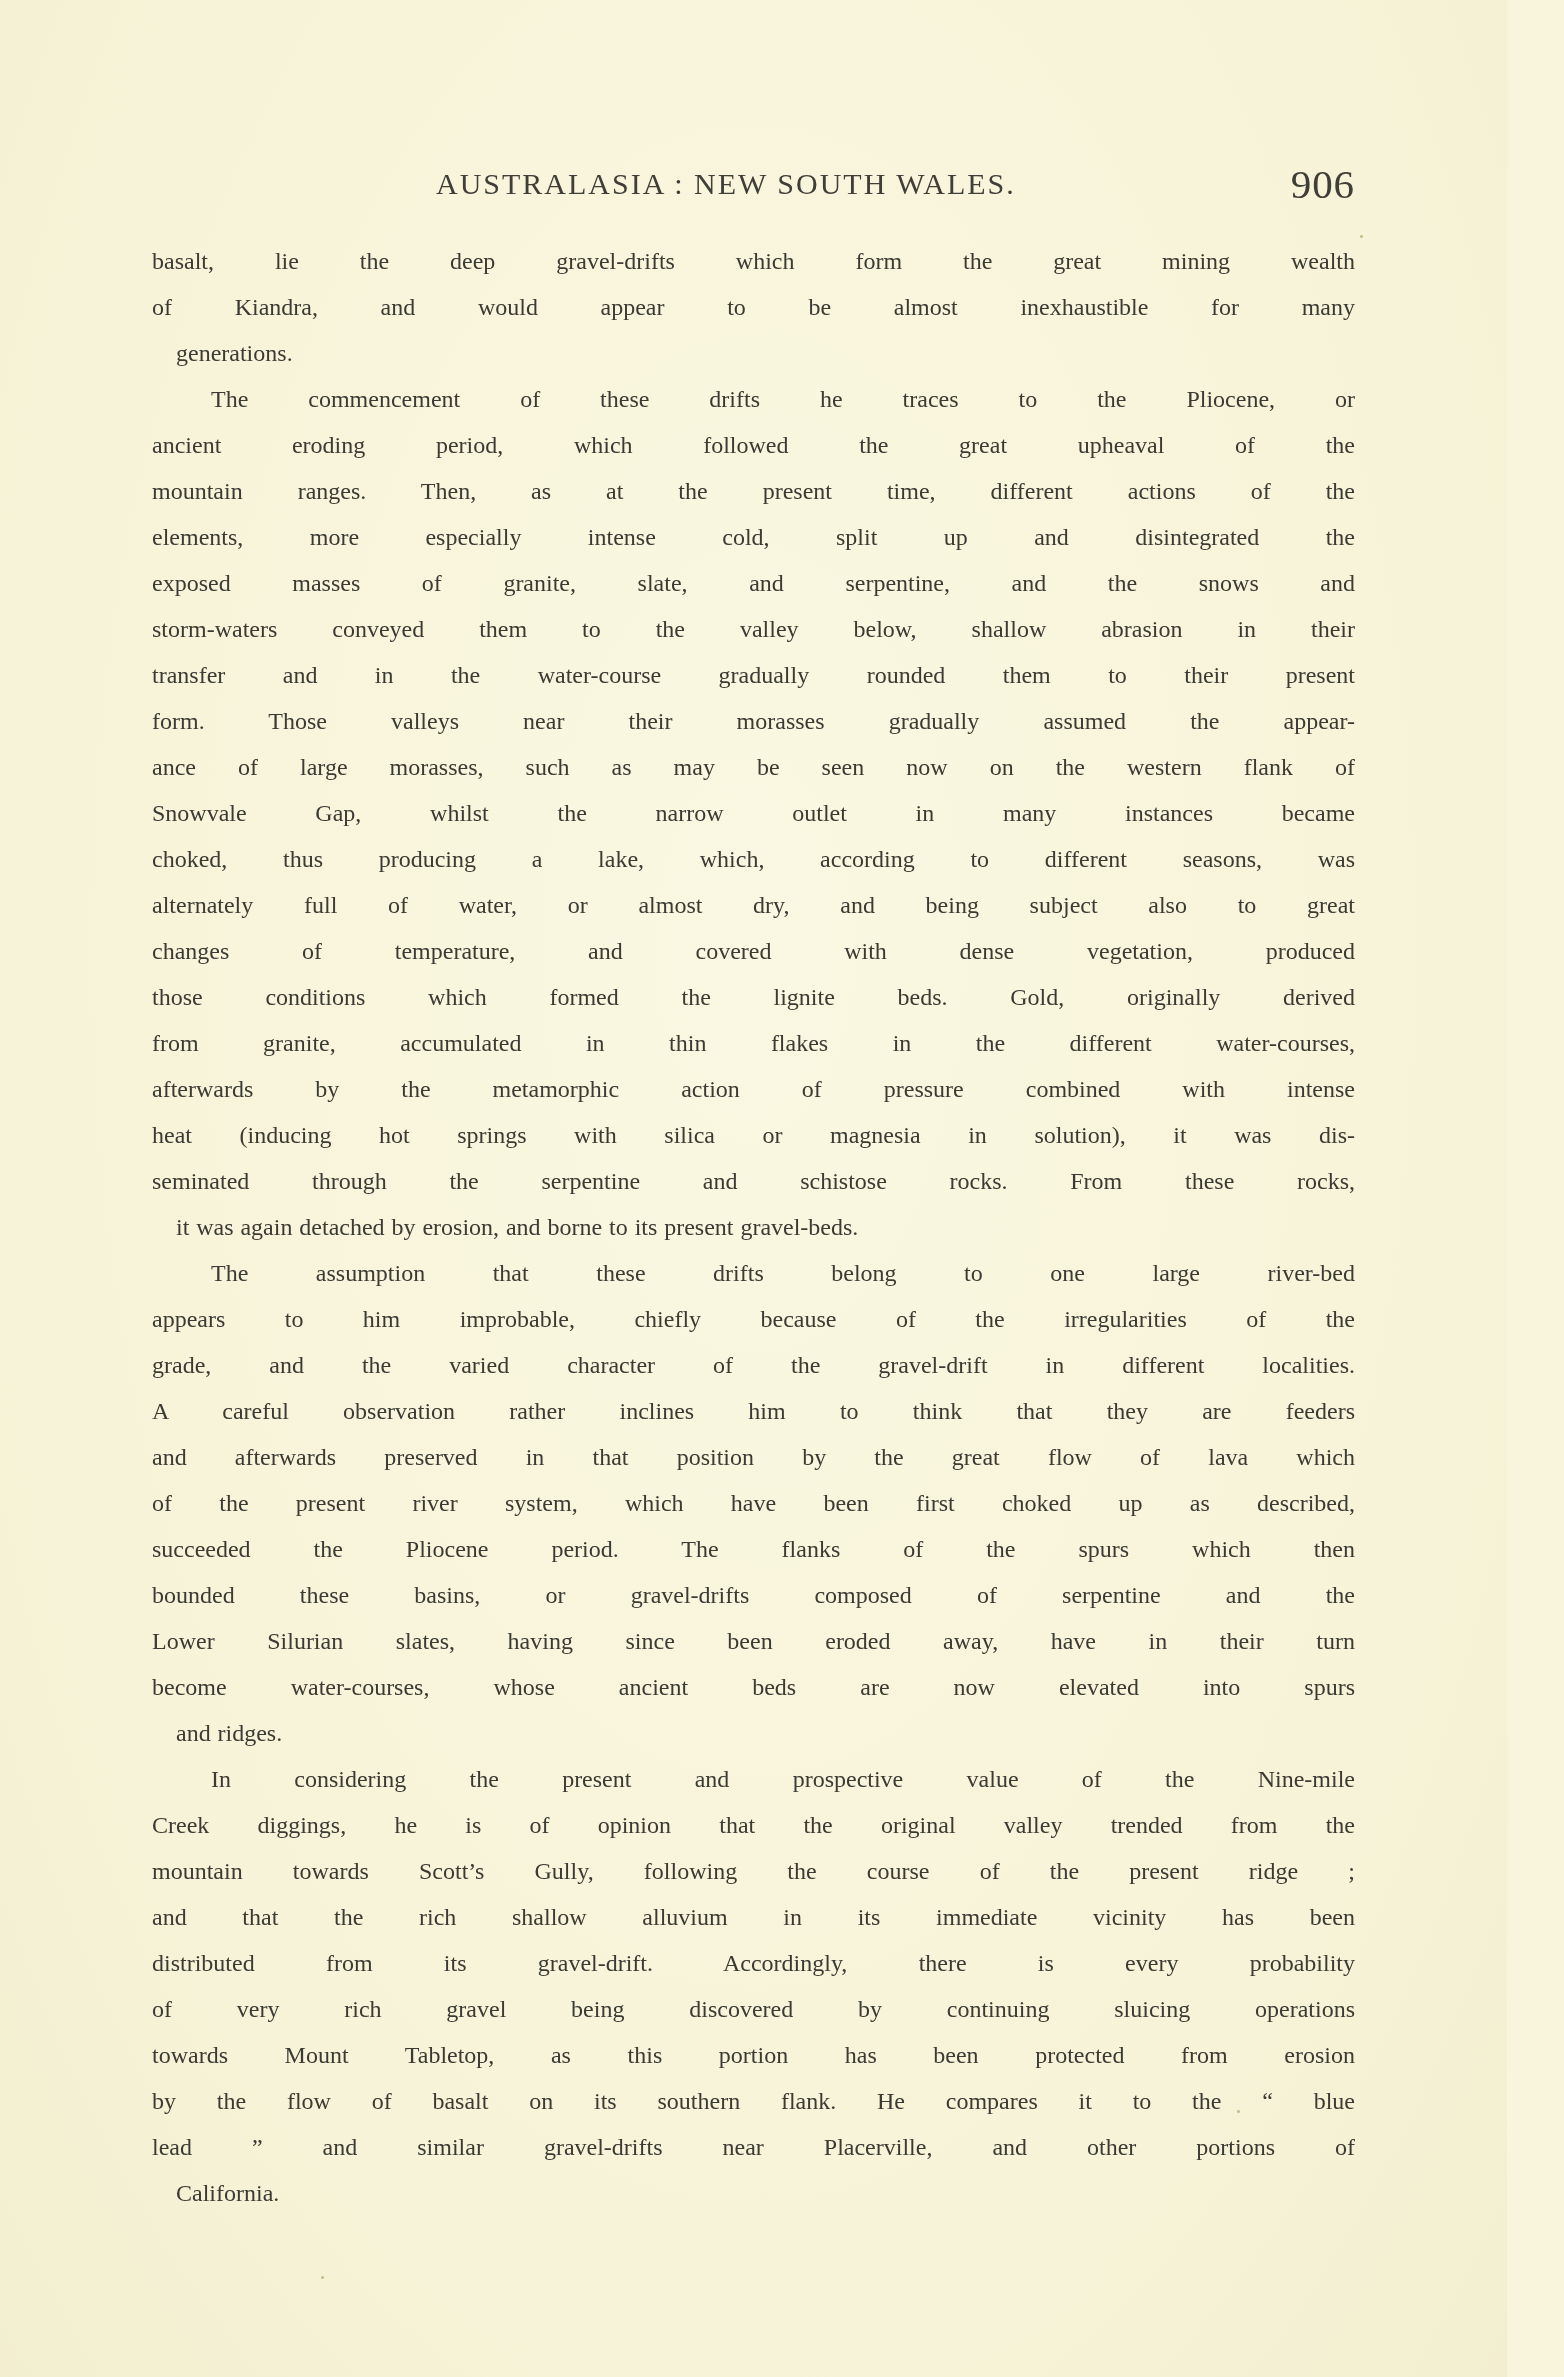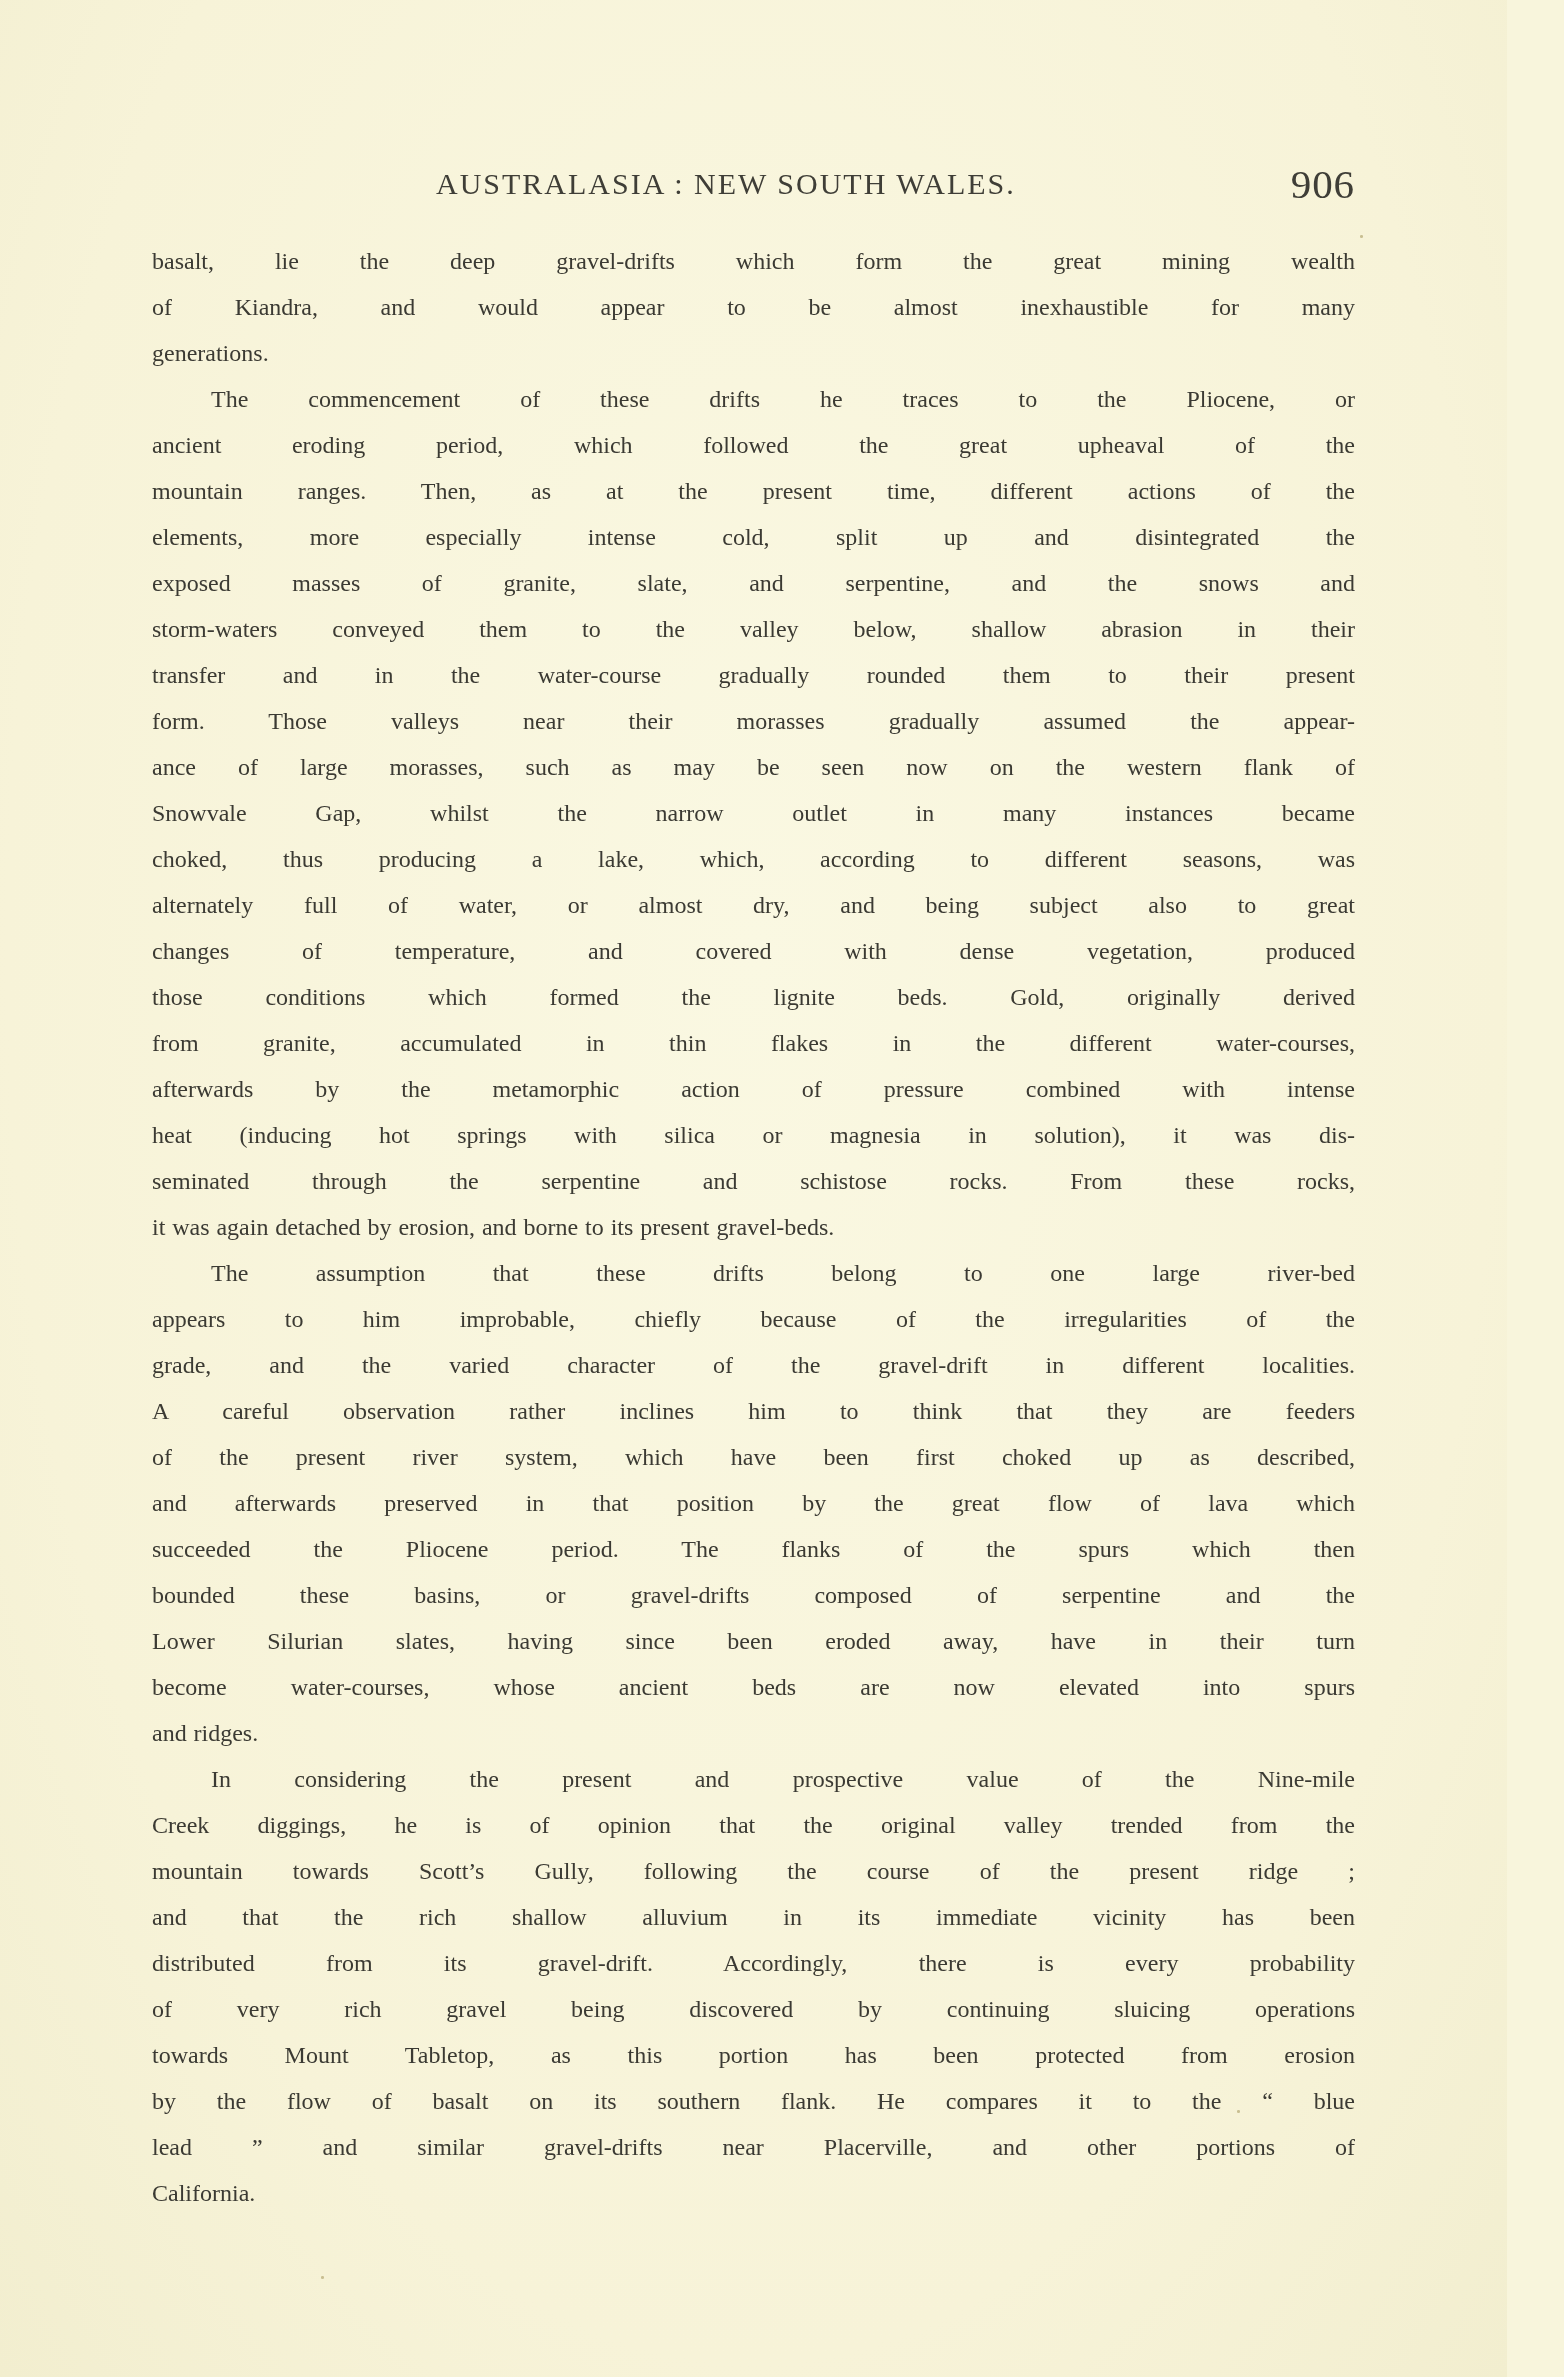--- a/index.html
+++ b/index.html
@@ -62,20 +62,21 @@
     }
     .line {
       display: block;
       text-align: justify;
       text-align-last: justify;
       white-space: nowrap;
       height: 46px;
     }
     .line.last {
       text-align-last: left;
+      margin-left: 24px;
     }
     .speck {
       position: absolute;
       width: 2.7px; height: 2.7px;
       border-radius: 50%;
       background: #c9bf92;
     }
   </style>
 </head>
 <body>
@@ -115,22 +116,22 @@
       <span class="line">heat (inducing hot springs with silica or magnesia in solution), it was dis-</span>
       <span class="line">seminated through the serpentine and schistose rocks.  From these rocks,</span>
       <span class="line last">it was again detached by erosion, and borne to its present gravel-beds.</span>
     </p>
 
     <p>
       <span class="line" style="padding-left:59px">The assumption that these drifts belong to one large river-bed</span>
       <span class="line">appears to him improbable, chiefly because of the irregularities of the</span>
       <span class="line">grade, and the varied character of the gravel-drift in different localities.</span>
       <span class="line">A careful observation rather inclines him to think that they are feeders</span>
+      <span class="line">and afterwards preserved in that position by the great flow of lava which</span>
       <span class="line">of the present river system, which have been first choked up as described,</span>
-      <span class="line">and afterwards preserved in that position by the great flow of lava which</span>
       <span class="line">succeeded the Pliocene period.  The flanks of the spurs which then</span>
       <span class="line">bounded these basins, or gravel-drifts composed of serpentine and the</span>
       <span class="line">Lower Silurian slates, having since been eroded away, have in their turn</span>
       <span class="line">become water-courses, whose ancient beds are now elevated into spurs</span>
       <span class="line last">and ridges.</span>
     </p>
 
     <p>
       <span class="line" style="padding-left:59px">In considering the present and prospective value of the Nine-mile</span>
       <span class="line">Creek diggings, he is of opinion that the original valley trended from the</span>

